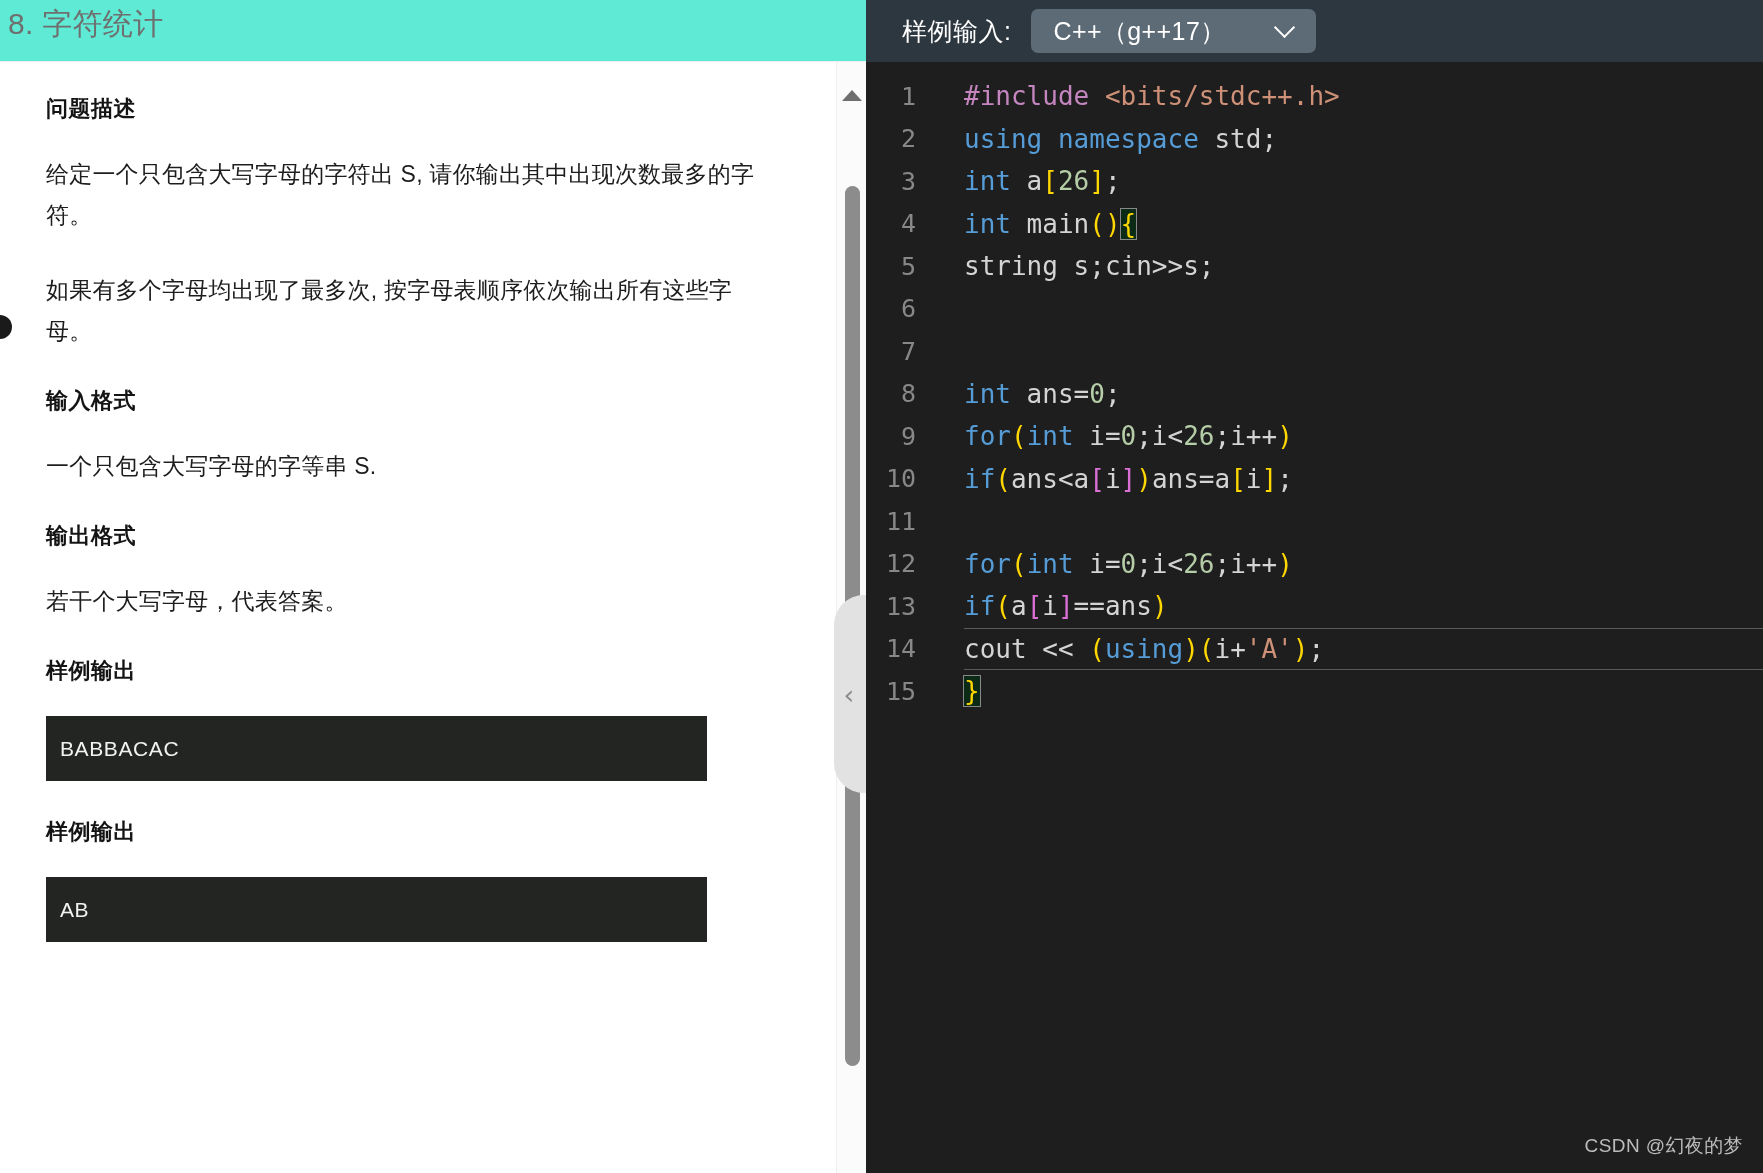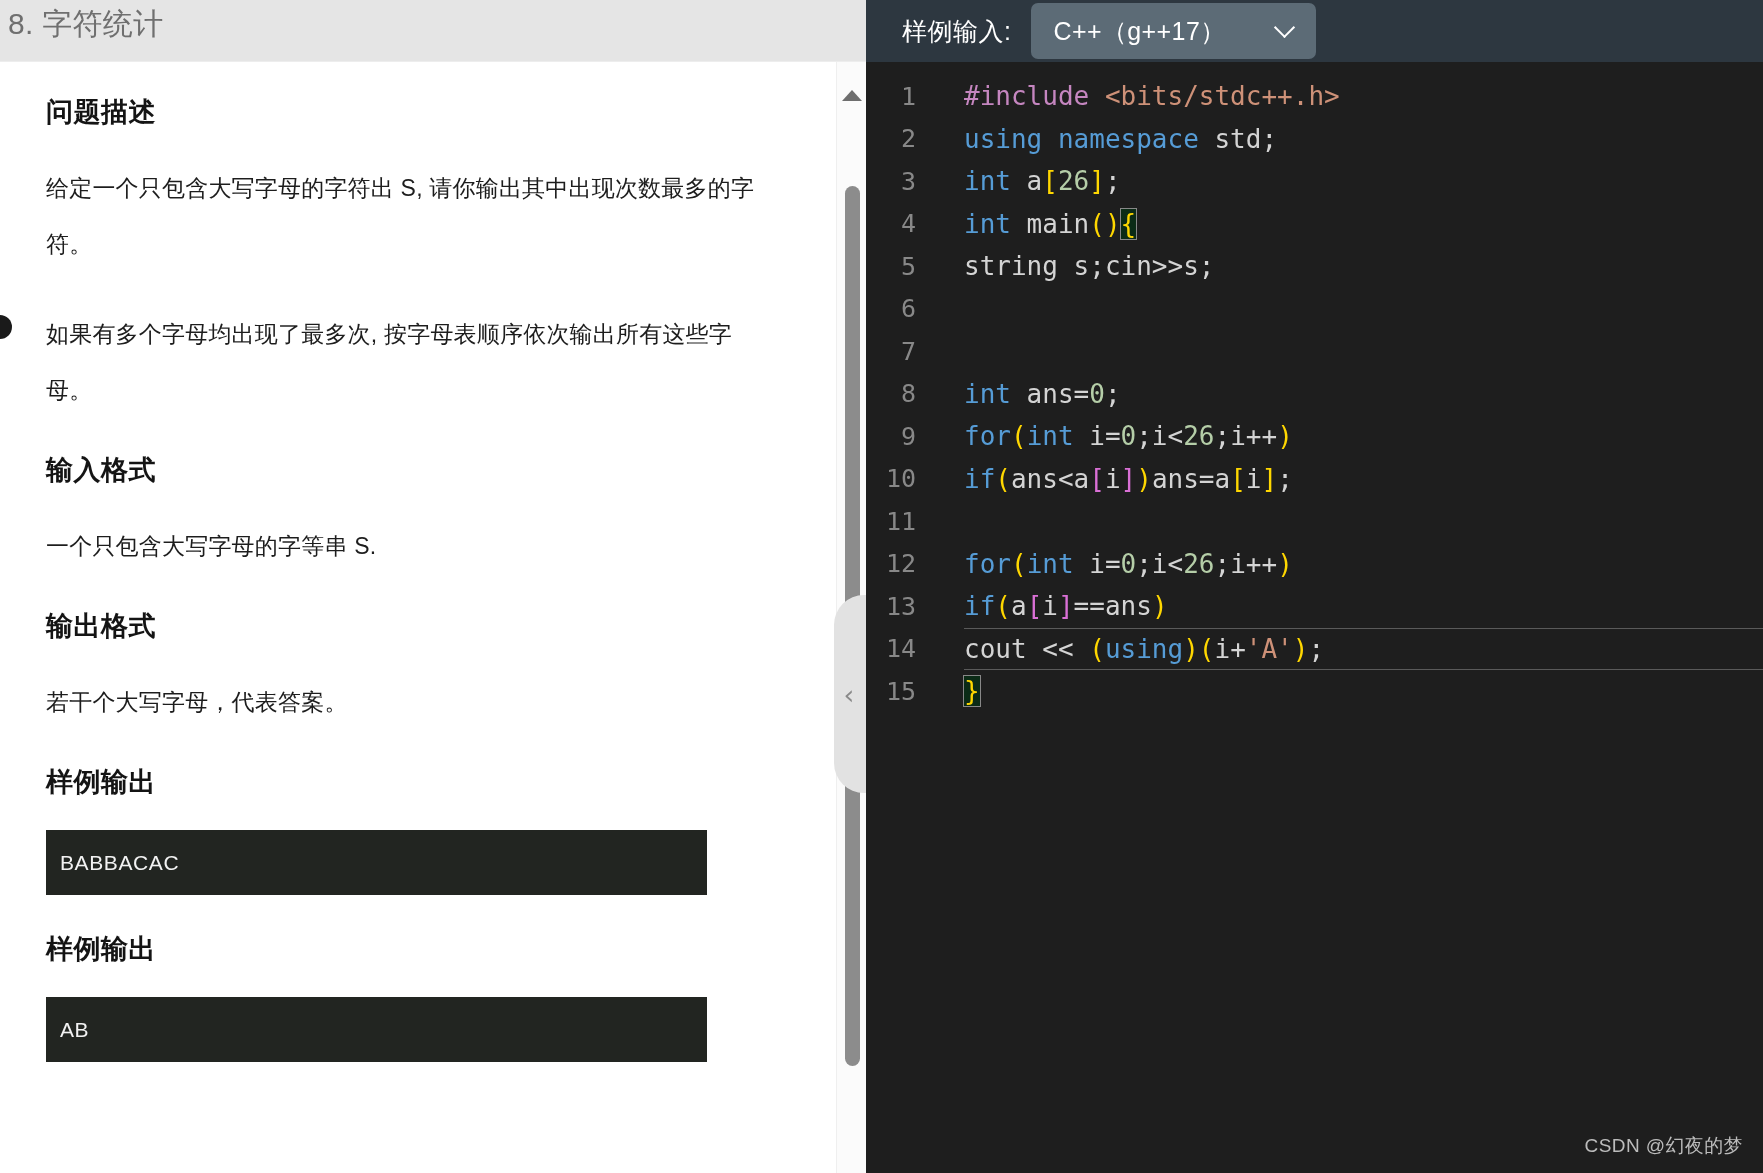--- a/index.html
+++ b/index.html
@@ -28,21 +28,21 @@
     height: 1173px;
     background: #ffffff;
     box-sizing: border-box;
     overflow: hidden;
   }
   .problem-title-bar {
     height: 62px;
     padding: 0 0 13px 8px;
     display: flex;
     align-items: center;
-    background: #e5e5e5;
+    background: #5eead4;
     border-bottom: 1px solid #ededed;
     box-sizing: border-box;
   }
   .problem-title {
     font-size: 30px;
     color: #6f6f6f;
     font-weight: 400;
     letter-spacing: 0.3px;
     white-space: nowrap;
   }
@@ -57,30 +57,30 @@
     left: 0;
     top: 0;
     width: 836px;
     height: 1111px;
     padding: 26px 60px 0 46px;
     box-sizing: border-box;
     overflow: hidden;
     color: #1b1b1b;
   }
   .statement h3 {
-    font-size: 27px;
+    font-size: 22px;
     font-weight: bold;
     margin: 18px 0 30px 0;
     color: #141414;
     letter-spacing: 0.5px;
   }
   .statement h3.first { margin-top: 6px; }
   .statement p {
     font-size: 23px;
-    line-height: 56px;
+    line-height: 41px;
     margin: 0 0 34px 0;
     color: #1d1d1d;
     letter-spacing: 0.2px;
   }
   .sample-box {
     background: #222521;
     color: #f2f2f2;
     font-family: "Liberation Sans", sans-serif;
     font-size: 21px;
     letter-spacing: 0.6px;
@@ -174,21 +174,21 @@
   }
   .lang-label {
     color: #ffffff;
     font-size: 25px;
     letter-spacing: 0.5px;
     margin-right: 20px;
   }
   .lang-select {
     background: #5c6b76;
     border-radius: 7px;
-    height: 56px;
+    height: 44px;
     min-width: 285px;
     display: flex;
     align-items: center;
     justify-content: space-between;
     padding: 0 18px 0 22px;
     box-sizing: border-box;
   }
   .lang-select-value {
     color: #ffffff;
     font-size: 25px;

